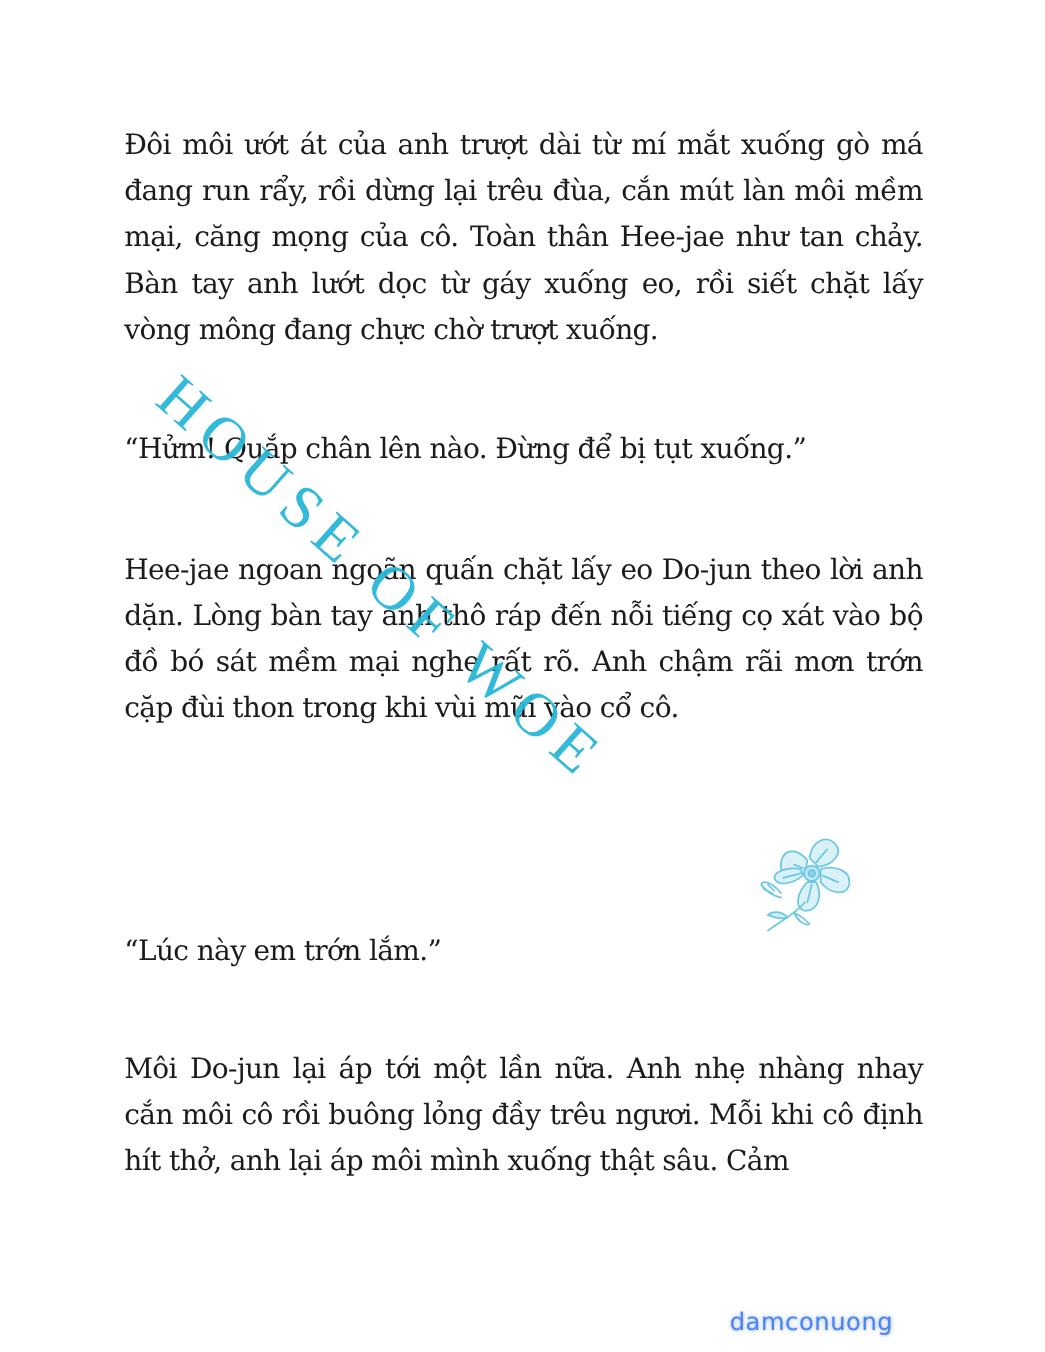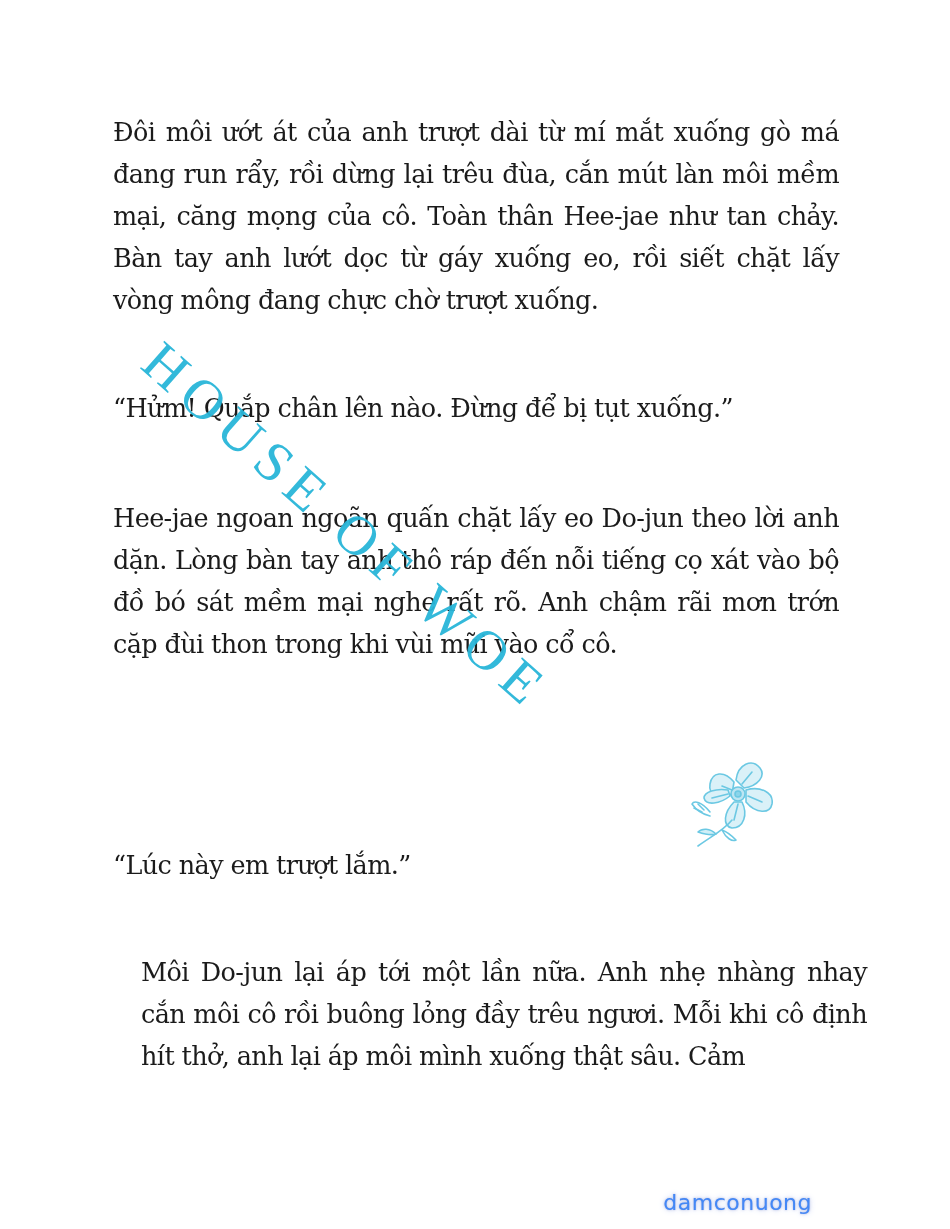--- a/index.html
+++ b/index.html
@@ -39,21 +39,21 @@
     .dialogue {
       margin: 0;
       text-align: left;
     }
     
     #p1 { top: 111px; }
     #p2 { top: 387px; }
     #p3 { top: 497px; }
     #p4 { top: 734px; }
     #p5 { top: 844px; }
-    #p6 { top: 951px; margin-left: 28px; }
+    #p6 { top: 951px; }
 
     
     .watermark {
       position: absolute;
       left: 0; top: 0;
       width: 950px;
       height: 1229px;
       pointer-events: none;
     }
     .wm-text {
@@ -101,21 +101,21 @@
   <div class="text-block" id="p2">
     <p class="dialogue">“Hửm! Quắp chân lên nào. Đừng để bị tụt xuống.”</p>
   </div>
 
   <div class="text-block" id="p3">
     <p class="para">Hee-jae ngoan ngoãn quấn chặt lấy eo Do-jun theo lời anh dặn. Lòng bàn tay anh thô ráp đến nỗi tiếng cọ xát vào bộ đồ bó sát mềm mại nghe rất rõ. Anh chậm rãi mơn trớn cặp đùi thon trong khi vùi mũi vào cổ cô.</p>
   </div>
 
 
   <div class="text-block" id="p5">
-    <p class="dialogue">“Lúc này em trượt lắm.”</p>
+    <p class="dialogue">“Lúc này em trớn lắm.”</p>
   </div>
 
   <div class="text-block" id="p6">
     <p class="para">Môi Do-jun lại áp tới một lần nữa. Anh nhẹ nhàng nhay cắn môi cô rồi buông lỏng đầy trêu ngươi. Mỗi khi cô định hít thở, anh lại áp môi mình xuống thật sâu. Cảm</p>
   </div>
 
   <div class="watermark">
     <div class="wm-text">HOUSE OF WOE</div>
 
     <svg class="wm-flower" viewBox="0 0 110 110" xmlns="http://www.w3.org/2000/svg">

